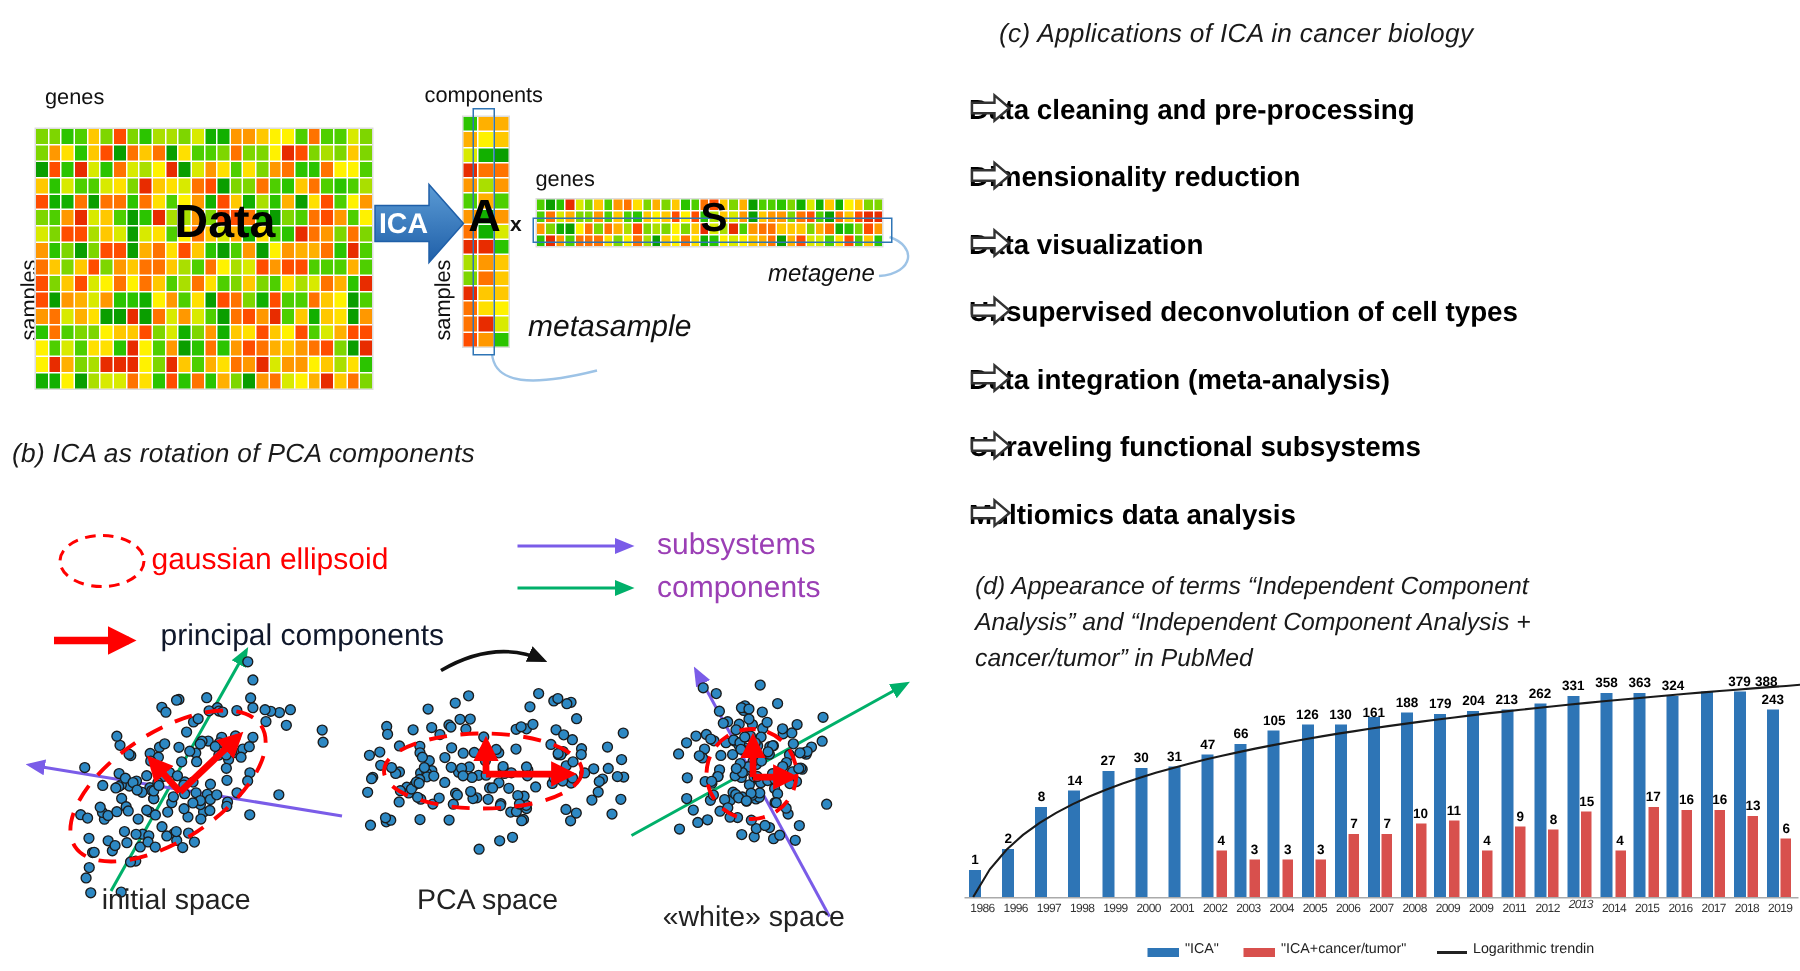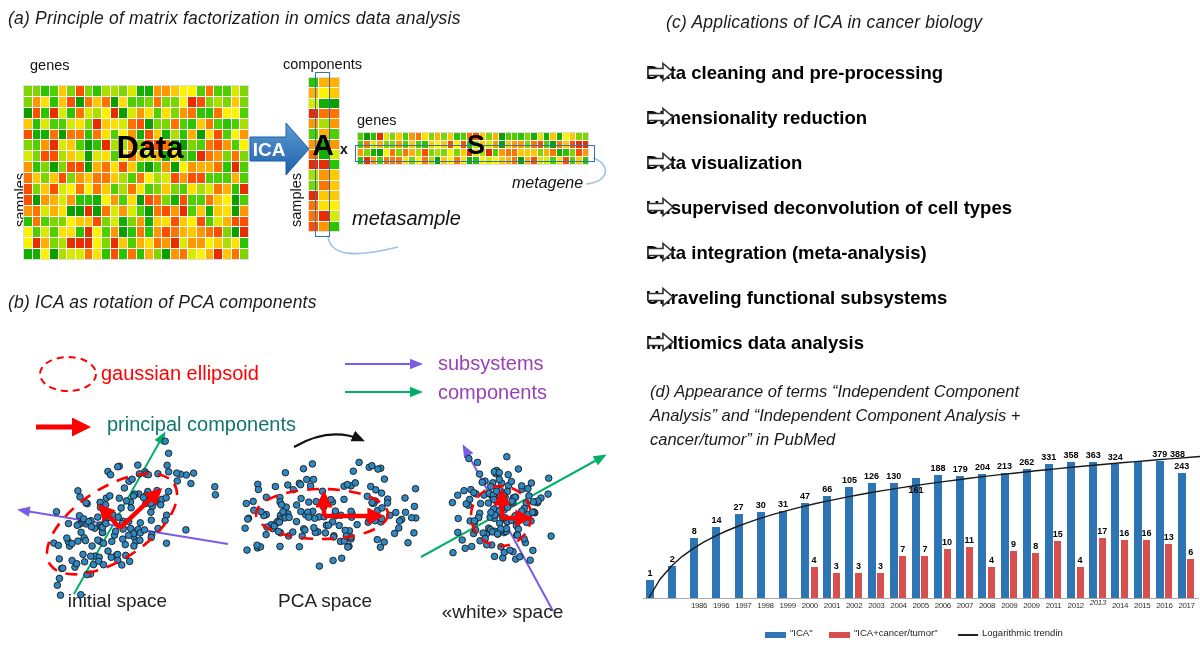--- a/index.html
+++ b/index.html
@@ -15,31 +15,30 @@
   .heat{display:grid;gap:1px;background:#fff;z-index:1;border:1px solid #ddd;}
   .heat div{width:100%;height:100%;}
   .hl-rect{border:1.6px solid #2e75b6;z-index:9;background:transparent;}
   .c-item{display:flex;align-items:center;gap:9px;height:26px;white-space:nowrap;}
   .c-item span{font-size:18.5px;font-weight:bold;color:#000;}
   .b-leg{font-size:20px;white-space:nowrap;}
   .space-lab{font-size:19px;color:#222;text-align:center;z-index:10;}
   .d-title{font-size:16.5px;font-style:italic;color:#1a1a1a;white-space:nowrap;}
   .bar{position:absolute;z-index:2;}
   .bar-lab{position:absolute;z-index:3;font-size:9px;font-weight:bold;color:#000;text-align:center;white-space:nowrap;}
-  .year-lab{position:absolute;z-index:3;font-size:8px;color:#333;text-align:center;letter-spacing:-0.4px;margin-left:44px;}
+  .year-lab{position:absolute;z-index:3;font-size:8px;color:#333;text-align:center;letter-spacing:-0.4px;}
   .leg-txt{position:absolute;font-size:9.5px;color:#222;white-space:nowrap;}
   svg{position:absolute;left:0;top:0;pointer-events:none;}
   #overlay{z-index:5;}
 </style>
 </head>
 <body>
 
 <div id="canvas">
 
-  <div class="abs ptitle" style="left:8px;top:8px;">(a) Principle of matrix factorization in omics data analysis</div>
 
   <div class="abs small-lab" style="left:30px;top:57px;">genes</div>
   <div class="abs small-lab rot" style="left:-20px;top:192px;width:80px;">samples</div>
 
   <div id="hm-data" class="abs heat" style="left: 23px; top: 85px; width: 224px; height: 173px; grid-template-columns: repeat(26, 1fr); grid-template-rows: repeat(16, 1fr);">
       <div style="background: rgb(126, 214, 0);"></div>
       <div style="background: rgb(126, 214, 0);"></div>
       <div style="background: rgb(43, 196, 0);"></div>
       <div style="background: rgb(78, 207, 0);"></div>
       <div style="background: rgb(255, 200, 0);"></div>
@@ -662,21 +661,21 @@
     </div>
   <div class="abs mx-lab" style="left:458px;top:130px;width:36px;font-size:27px;">S</div>
   <div class="abs hl-rect" style="left:355px;top:145px;width:238px;height:15px;"></div>
 
   <div class="abs it" style="left:352px;top:207px;font-size:20px;z-index:10;">metasample</div>
   <div class="abs it" style="left:512px;top:174px;font-size:16px;z-index:10;">metagene</div>
 
   <div class="abs b-leg" style="left:101px;top:362px;color:#ff0000;">gaussian ellipsoid</div>
 
   <div class="abs ptitle" style="left:8px;top:292px;">(b) ICA as rotation of PCA components</div>
-  <div class="abs b-leg" style="left:107px;top:413px;color:#0f766e;">principal components</div>
+  <div class="abs b-leg" style="left:107px;top:413px;color:#0f172a;">principal components</div>
   <div class="abs b-leg" style="left:438px;top:352px;color:#9b3fb5;">subsystems</div>
   <div class="abs b-leg" style="left:438px;top:381px;color:#9b3fb5;">components</div>
 
   <div class="abs space-lab" style="left:40px;top:590px;width:155px;">initial space</div>
   <div class="abs space-lab" style="left:245px;top:590px;width:160px;">PCA space</div>
   <div class="abs space-lab" style="left:415px;top:601px;width:175px;">«white» space</div>
 
   <div class="abs ptitle" style="left:666px;top:12px;">(c) Applications of ICA in cancer biology</div>
   <div id="c-items">
       <div class="c-item abs" style="left: 646px; top: 60px;">
@@ -768,21 +767,21 @@
       <div class="bar-lab" style="left: 859.6px; top: 471.274px; width: 24px;">126</div>
       <div class="bar" style="left: 877.1px; top: 573.028px; width: 7px; height: 24.9722px; background: rgb(216, 80, 77);"></div>
       <div class="bar-lab" style="left: 868.6px; top: 561.028px; width: 24px;">3</div>
       <div class="year-lab" style="left: 864.6px; top: 601px; width: 24px;">2005</div>
       <div class="bar" style="left: 889.76px; top: 482.649px; width: 8px; height: 115.351px; background: rgb(46, 117, 182);"></div>
       <div class="bar-lab" style="left: 881.76px; top: 470.649px; width: 24px;">130</div>
       <div class="bar" style="left: 899.26px; top: 556.082px; width: 7px; height: 41.9182px; background: rgb(216, 80, 77);"></div>
       <div class="bar-lab" style="left: 890.76px; top: 544.082px; width: 24px;">7</div>
       <div class="year-lab" style="left: 886.76px; top: 601px; width: 24px;">2006</div>
       <div class="bar" style="left: 911.92px; top: 478.372px; width: 8px; height: 119.628px; background: rgb(46, 117, 182);"></div>
-      <div class="bar-lab" style="left: 903.92px; top: 485px; width: 24px;">161</div>
+      <div class="bar-lab" style="left: 903.92px; top: 470px; width: 24px;">161</div>
       <div class="bar" style="left: 921.42px; top: 556.082px; width: 7px; height: 41.9182px; background: rgb(216, 80, 77);"></div>
       <div class="bar-lab" style="left: 912.92px; top: 544.082px; width: 24px;">7</div>
       <div class="year-lab" style="left: 908.92px; top: 601px; width: 24px;">2007</div>
       <div class="bar" style="left: 934.08px; top: 475.271px; width: 8px; height: 122.729px; background: rgb(46, 117, 182);"></div>
       <div class="bar-lab" style="left: 926.08px; top: 463.271px; width: 24px;">188</div>
       <div class="bar" style="left: 943.58px; top: 548.948px; width: 7px; height: 49.0517px; background: rgb(216, 80, 77);"></div>
       <div class="bar-lab" style="left: 935.08px; top: 536.948px; width: 24px;">10</div>
       <div class="year-lab" style="left: 931.08px; top: 601px; width: 24px;">2008</div>
       <div class="bar" style="left: 956.24px; top: 476.252px; width: 8px; height: 121.748px; background: rgb(46, 117, 182);"></div>
       <div class="bar-lab" style="left: 948.24px; top: 464.252px; width: 24px;">179</div>

